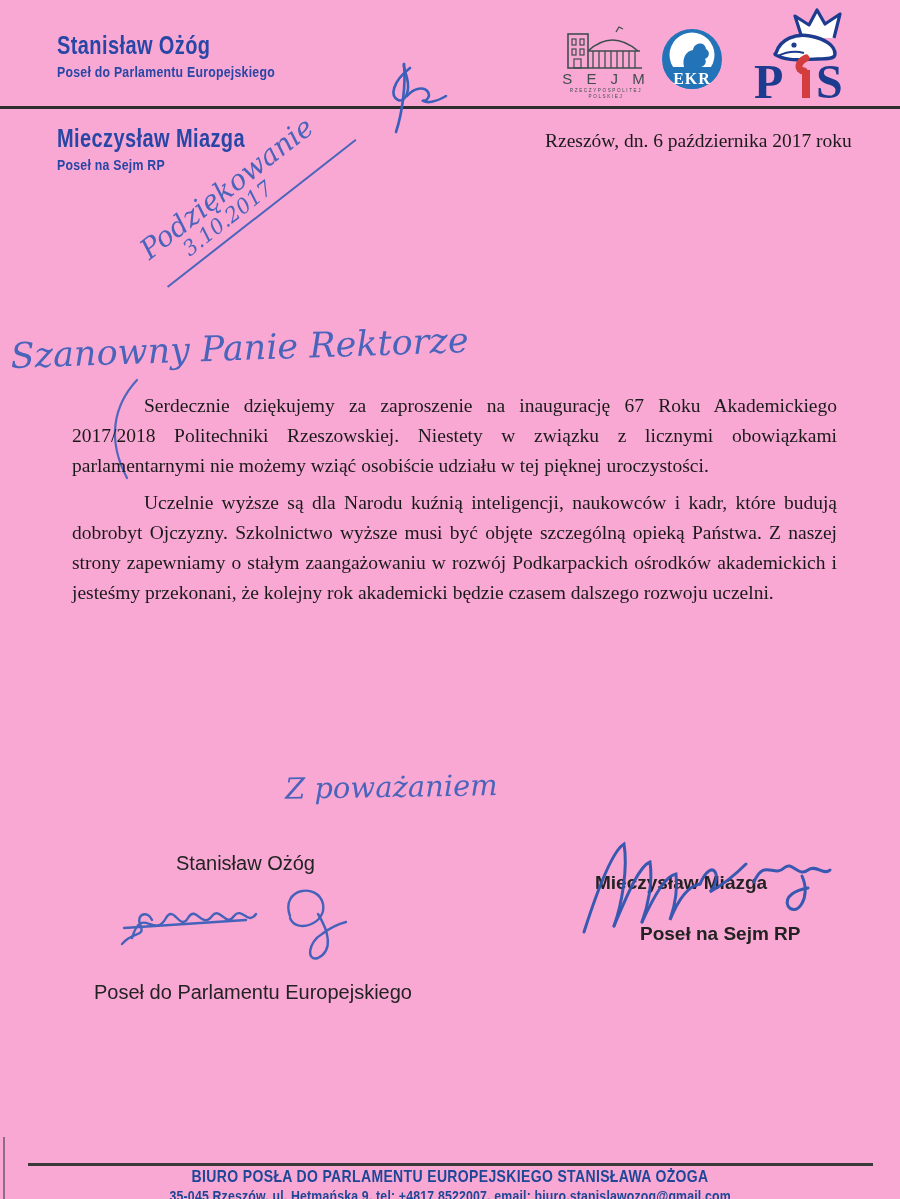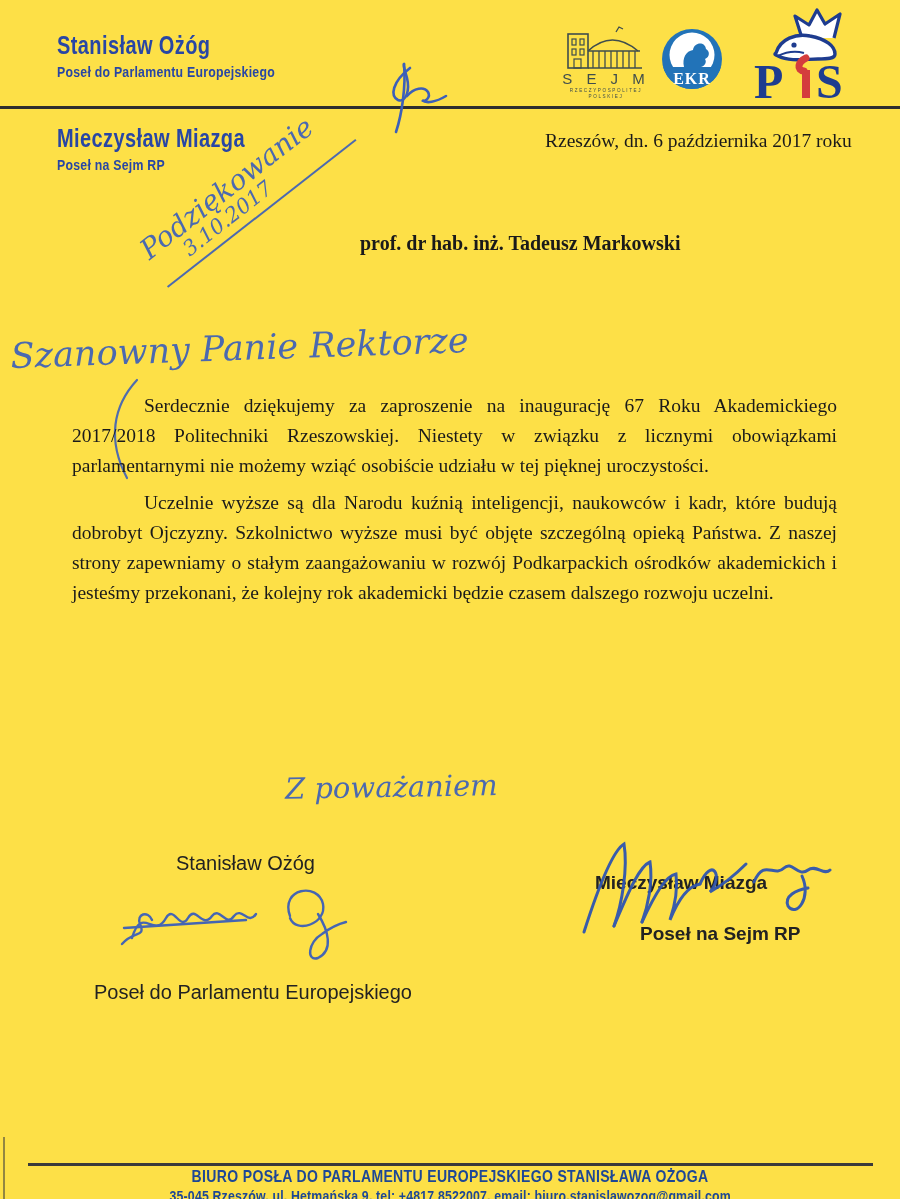--- a/index.html
+++ b/index.html
@@ -1,21 +1,21 @@
 <!DOCTYPE html>
 <html><head>
 <meta charset="utf-8">
 <style>
   * { margin: 0; padding: 0; box-sizing: border-box; }
   html, body { background: #888; }
   .page {
     position: relative;
     width: 900px; height: 1199px;
     margin: 0 auto;
-    background: #fde047;
+    background: #f9a8d4;
     overflow: hidden;
     font-family: "Liberation Serif", serif;
     color: #1a1a1a;
   }
   .abs { position: absolute; }
 
   
   .sender-name {
     font-family: "Liberation Sans", sans-serif;
     font-weight: bold; font-size: 25px; color: #2846a5;
@@ -134,21 +134,20 @@
   </svg>
 
   <div class="abs dateline" style="left:545px; top:130px">Rzeszów, dn. 6 października 2017 roku</div>
 
   <div class="abs hw note" style="left:150px; top:235px">
     <div class="note-l1">Podziękowanie</div>
     <div class="note-l2">3.10.2017</div>
   </div>
 
   <div class="abs recipient" style="left:360px; top:226px">
-    <div class="bold">prof. dr hab. inż. Tadeusz Markowski</div>
   </div>
 
   <div class="abs hw salutation" style="left:10px; top:336px">Szanowny Panie Rektorze</div>
 
   <svg class="abs" style="left:103px; top:378px" width="44" height="104" viewBox="0 0 44 104">
     <path d="M34 2 C10 28 4 62 24 100" fill="none" stroke="#3c5fb9" stroke-width="2.2" stroke-linecap="round" opacity=".9"></path>
   </svg>
 
   <div class="abs bodytext" style="left:63px; top:391px">
     <p>Serdecznie dziękujemy za zaproszenie na inaugurację 67 Roku Akademickiego 2017/2018 Politechniki Rzeszowskiej. Niestety w związku z licznymi obowiązkami parlamentarnymi nie możemy wziąć osobiście udziału w tej pięknej uroczystości.</p>

